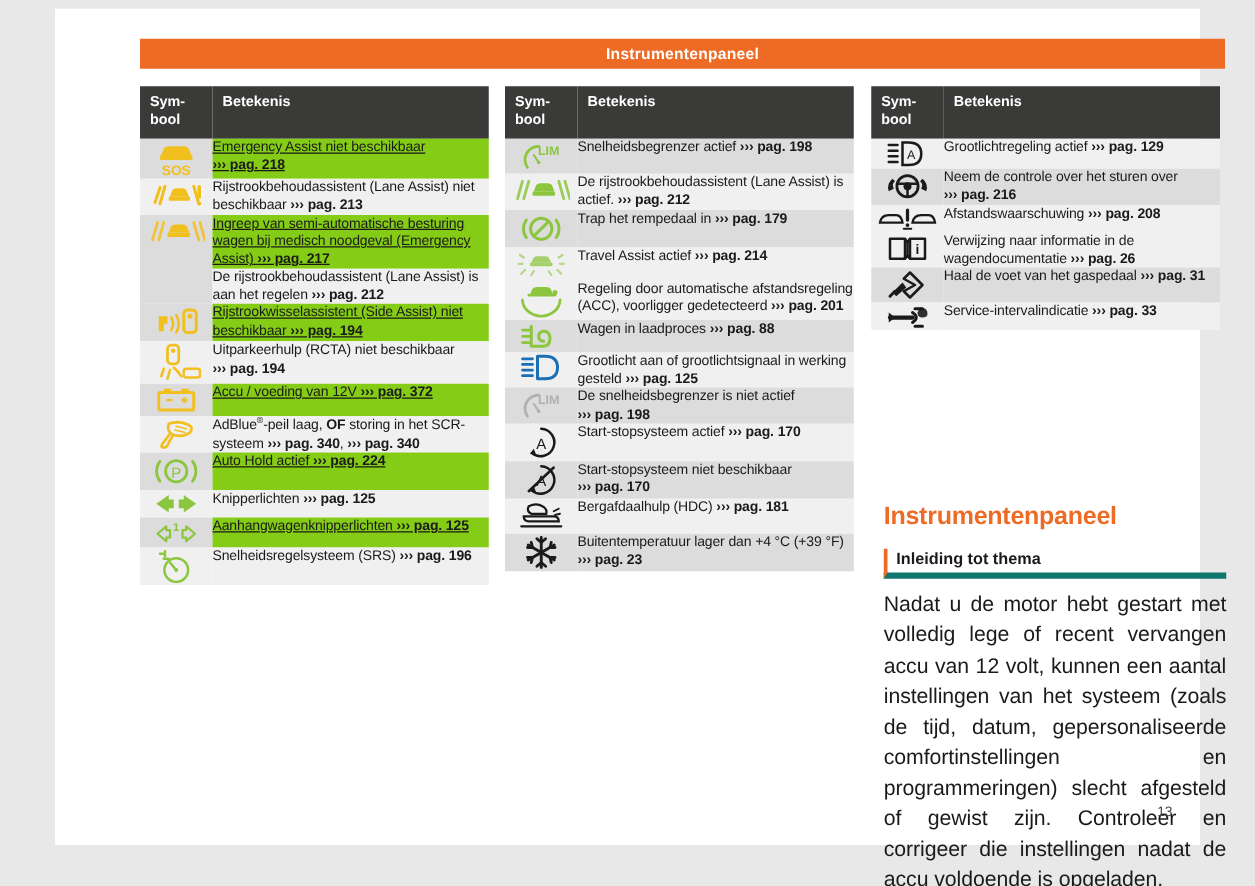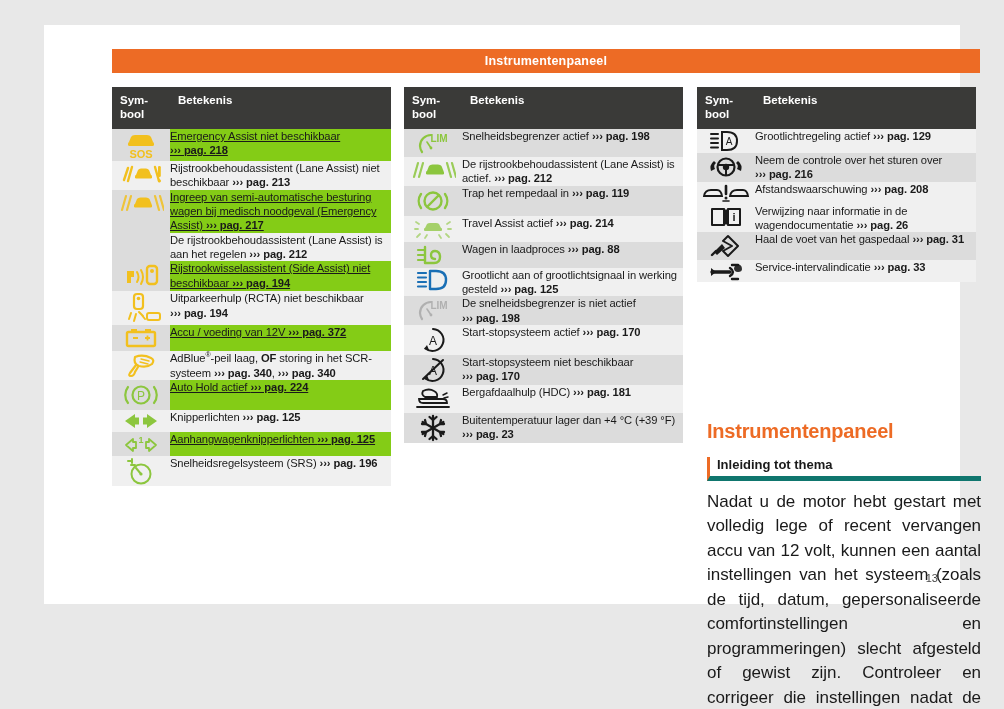--- a/index.html
+++ b/index.html
@@ -5,22 +5,22 @@
   * { box-sizing: border-box; }
   html, body {
     margin: 0; padding: 0;
     width: 1004px; height: 709px;
     background: #e8e8e8;
     font-family: "Liberation Sans", sans-serif;
     overflow: hidden;
   }
   #page {
     position: absolute;
-    left: 44px; top: 25px;
-    width: 916px; height: 579px;
+    left: 44px; top: 7px;
+    width: 916px; height: 669px;
     background: #ffffff;
   }
   
   #banner {
     position: absolute;
     left: 68px; top: 24px;
     width: 868px; height: 24px;
     background: #ed6b25;
     color: #ffffff;
     font-size: 12.5px;
@@ -310,32 +310,43 @@
         </tr>
         <tr class="shade">
           <td class="sym">
             <svg width="34" height="30" viewBox="0 0 34 30">
               <path d="M5 8 A12 12 0 0 0 5 22" stroke="#8cc63e" stroke-width="2.4" fill="none" stroke-linecap="round"></path>
               <path d="M29 8 A12 12 0 0 1 29 22" stroke="#8cc63e" stroke-width="2.4" fill="none" stroke-linecap="round"></path>
               <circle cx="17" cy="15" r="8.5" fill="none" stroke="#8cc63e" stroke-width="2.4"></circle>
               <path d="M11.5 20.5 L22.5 9.5" stroke="#8cc63e" stroke-width="2.4" stroke-linecap="round"></path>
             </svg>
           </td>
-          <td class="mean">Trap het rempedaal in <span class="ref">››› pag. 119</span></td>
+          <td class="mean">Trap het rempedaal in <span class="ref">››› pag. 179</span></td>
         </tr>
         <tr class="light">
           <td class="sym">
             <svg width="44" height="26" viewBox="0 0 44 26">
               <path d="M14 12 L16 8 Q17 7 19 7 L25 7 Q27 7 28 8 L30 12 Z" fill="#8cc63e" opacity="0.75"></path>
               <rect x="13" y="12" width="18" height="3" rx="1" fill="#8cc63e" opacity="0.75"></rect>
               <path d="M8 8 L5 6 M7 13 L4 13 M9 18 L6 21 M36 8 L39 6 M37 13 L40 13 M35 18 L38 21" stroke="#8cc63e" stroke-width="1.8" stroke-linecap="round" opacity="0.6"></path>
               <path d="M16 19 L14 22 M28 19 L30 22" stroke="#8cc63e" stroke-width="1.8" stroke-linecap="round" opacity="0.6"></path>
             </svg>
           </td>
           <td class="mean">Travel Assist actief <span class="ref">››› pag. 214</span></td>
+        </tr>
+        <tr class="light">
+          <td class="sym">
+            <svg width="42" height="32" viewBox="0 0 42 32">
+              <path d="M12 12 L14 7 Q15 5.5 17.5 5.5 L25 5.5 Q27.5 5.5 28.5 7 L30.5 12 Z" fill="#8cc63e"></path>
+              <path d="M11 12 L32 12" stroke="#8cc63e" stroke-width="2.2" stroke-linecap="round"></path>
+              <path d="M6 16 A16 13 0 0 0 21 29 A16 13 0 0 0 36 16" stroke="#8cc63e" stroke-width="2.2" fill="none" stroke-linecap="round"></path>
+              <circle cx="32" cy="10" r="2" fill="#8cc63e"></circle>
+            </svg>
+          </td>
+          <td class="mean">Regeling door automatische afstandsregeling (ACC), voorligger gedetecteerd <span class="ref">››› pag. 201</span></td>
         </tr>
         <tr class="shade">
           <td class="sym">
             <svg width="38" height="26" viewBox="0 0 38 26">
               <path d="M4 8 L11 8 M4 13 L11 13 M4 18 L11 18" stroke="#8cc63e" stroke-width="2.2" stroke-linecap="round"></path>
               <path d="M11 5 L11 21 L20 21 Q26 21 26 15 Q26 9 21 9 Q17 9 17 13 Q17 17 21 17" stroke="#8cc63e" stroke-width="2.4" fill="none" stroke-linecap="round" stroke-linejoin="round"></path>
             </svg>
           </td>
           <td class="mean">Wagen in laadproces <span class="ref">››› pag. 88</span></td>
         </tr>

